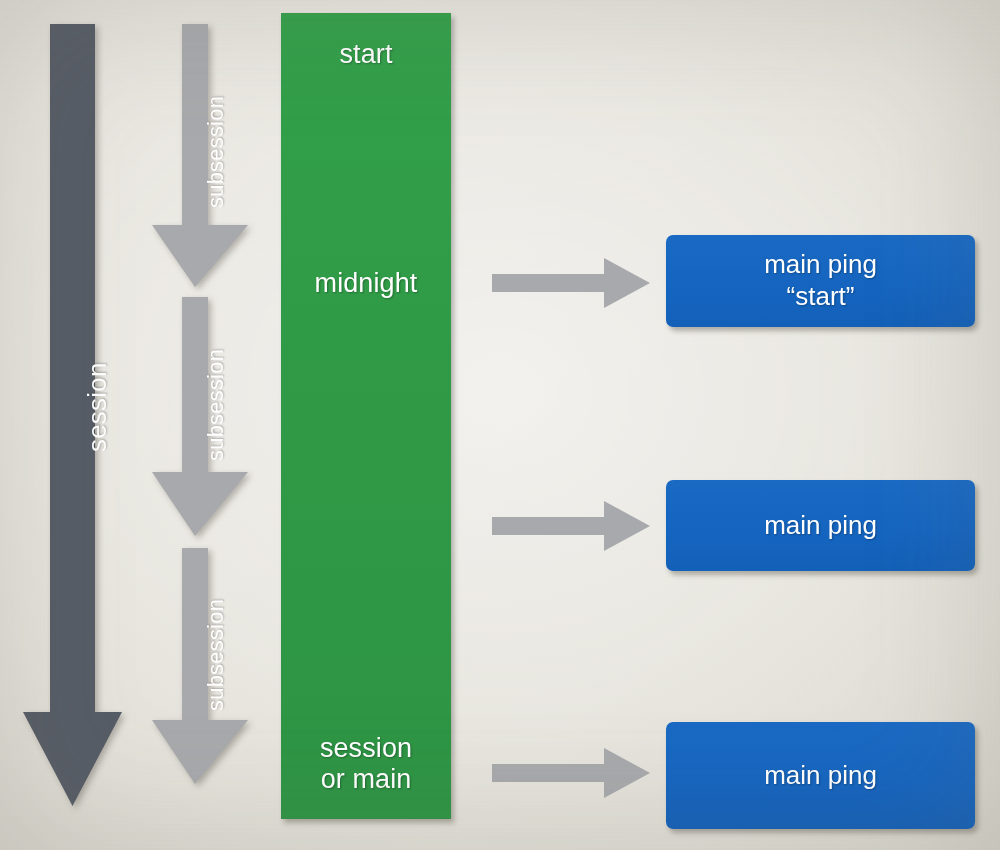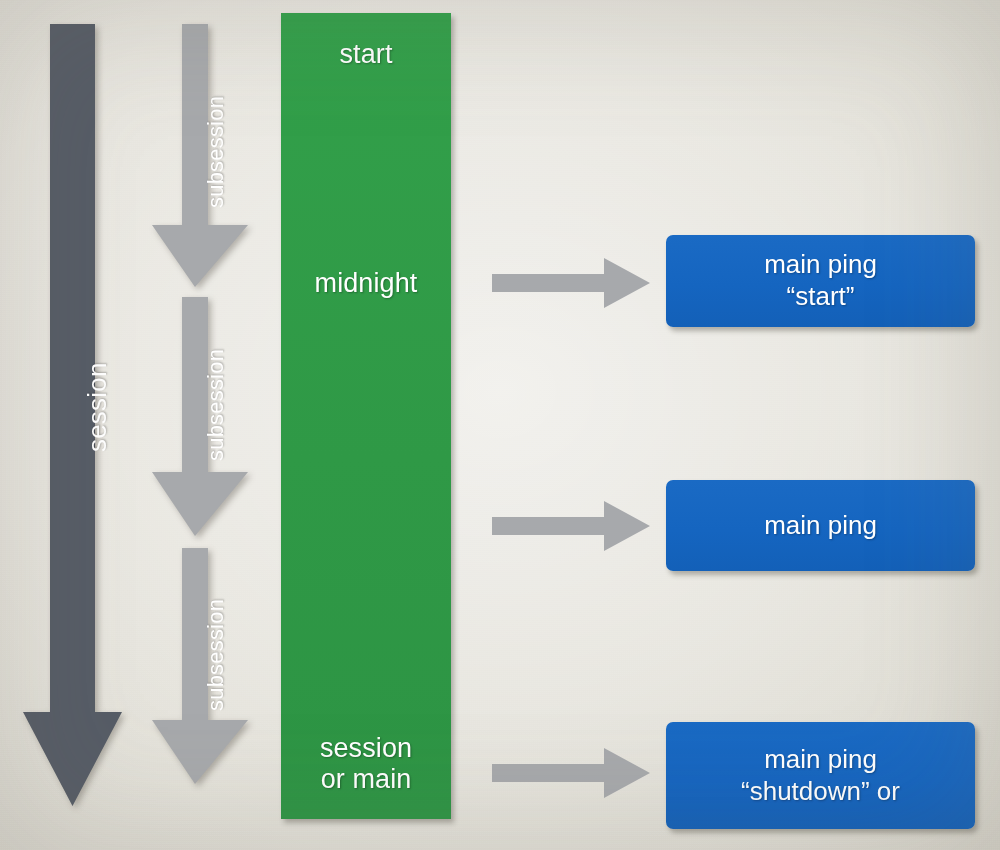--- a/index.html
+++ b/index.html
@@ -174,17 +174,16 @@
     <span class="ln">main ping</span>
     <span class="ln">“start”</span>
   </div>
 
   <div class="blue-box" style="left:666px; top:480px; width:309px; height:91px;">
     <span class="ln">main ping</span>
   </div>
 
   <div class="blue-box" style="left:666px; top:722px; width:309px; height:107px;">
     <span class="ln">main ping</span>
-    <span class="ln">“shutdown” or</span>
   </div>
 
   <div id="vignette"></div>
 </div>
 
 </body></html>

